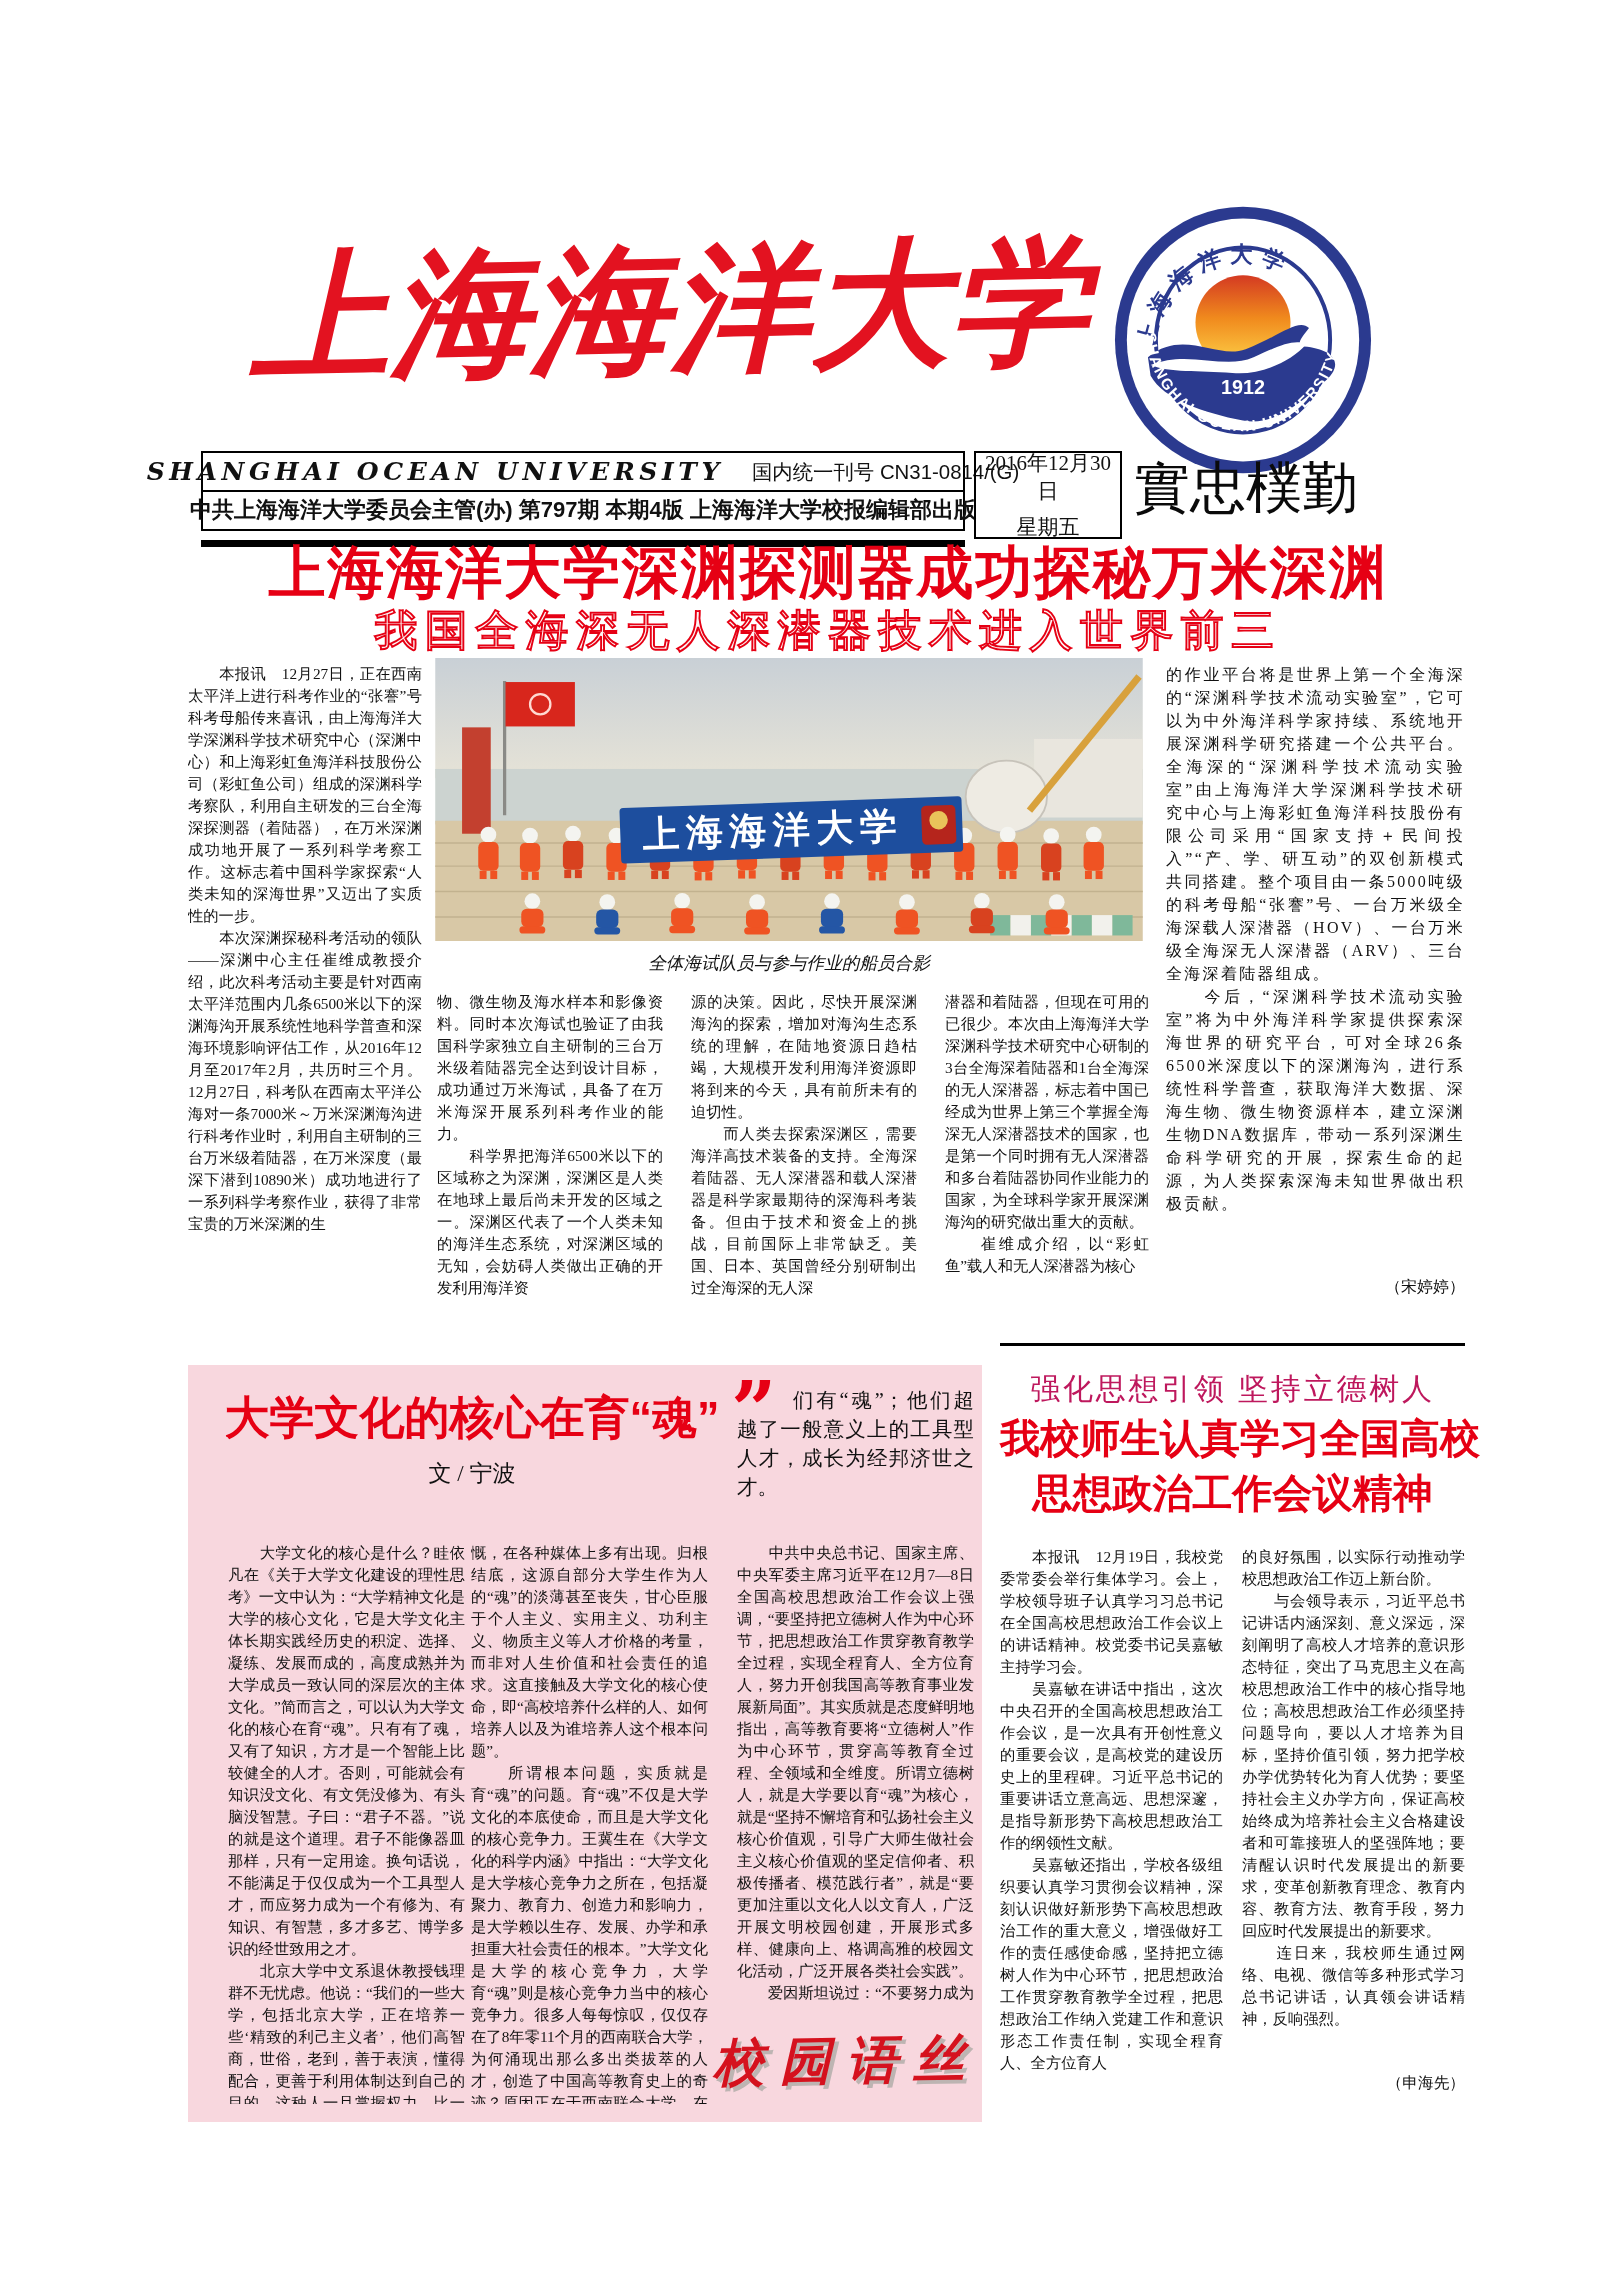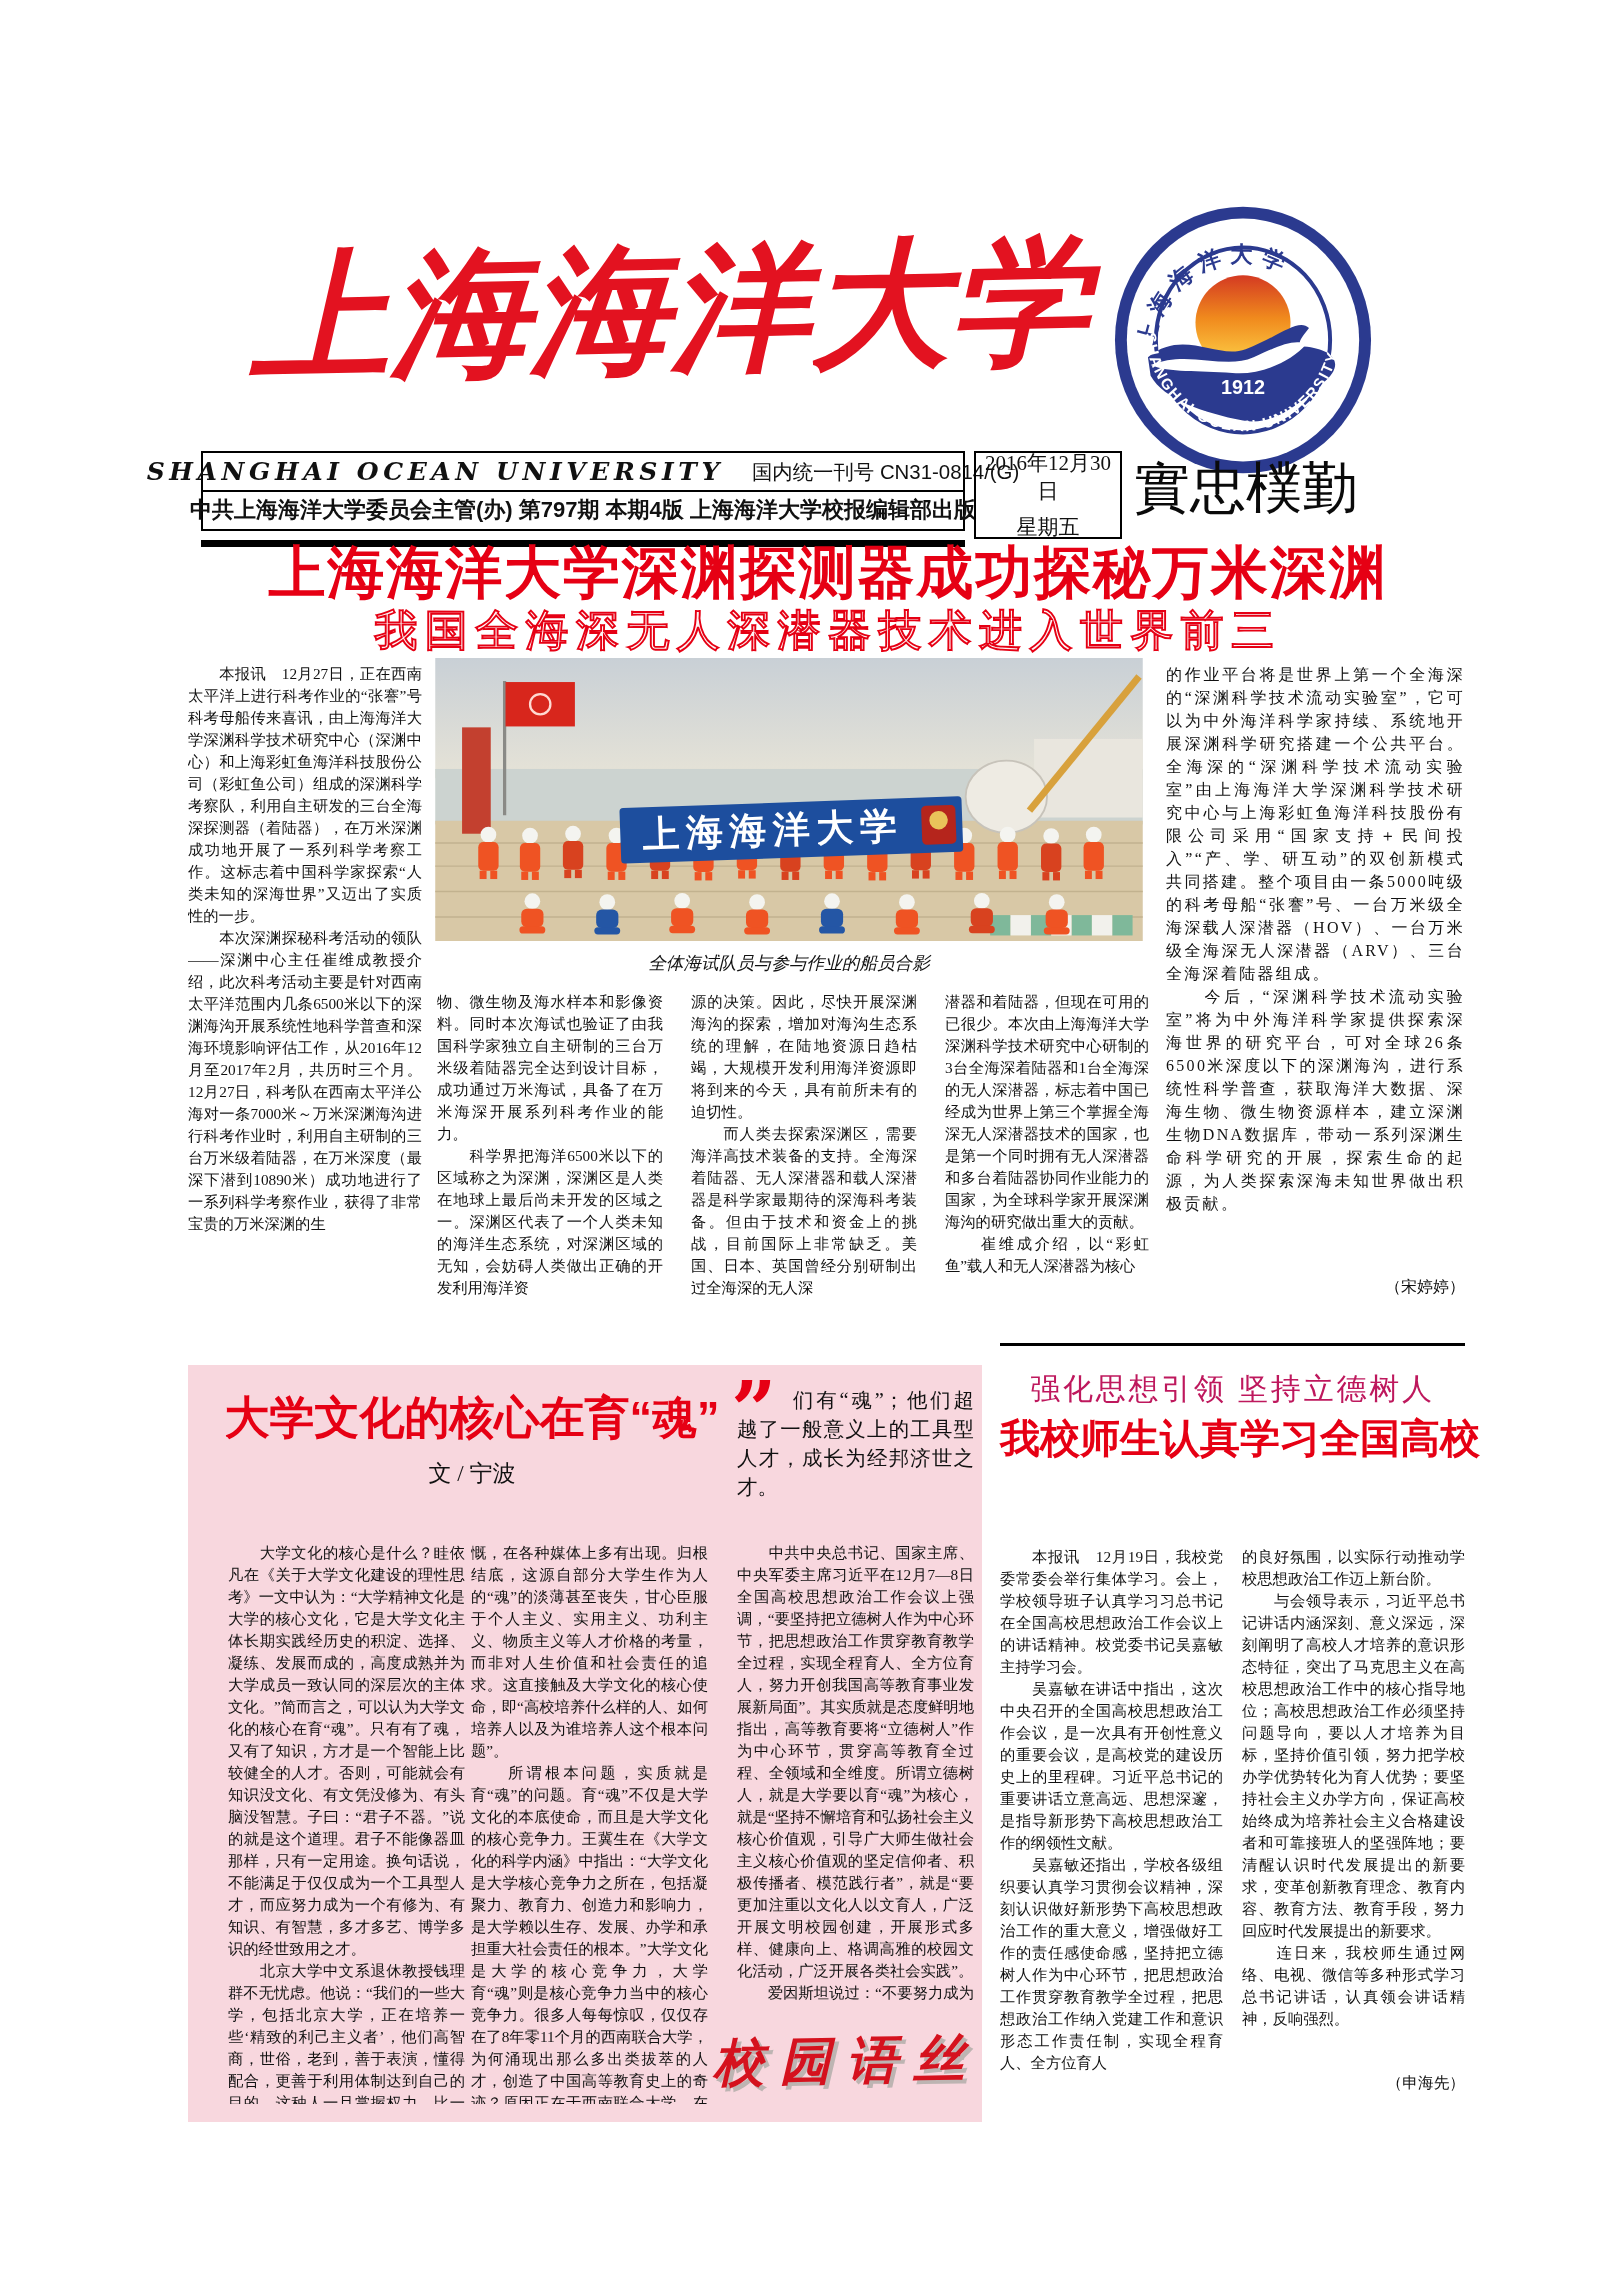--- a/index.html
+++ b/index.html
@@ -284,20 +284,21 @@
   <div class="abs body-col colA">　　大学文化的核心是什么？眭依凡在《关于大学文化建设的理性思考》一文中认为：“大学精神文化是大学的核心文化，它是大学文化主体长期实践经历史的积淀、选择、凝练、发展而成的，高度成熟并为大学成员一致认同的深层次的主体文化。”简而言之，可以认为大学文化的核心在育“魂”。只有有了魂，又有了知识，方才是一个智能上比较健全的人才。否则，可能就会有知识没文化、有文凭没修为、有头脑没智慧。子曰：“君子不器。”说的就是这个道理。君子不能像器皿那样，只有一定用途。换句话说，不能满足于仅仅成为一个工具型人才，而应努力成为一个有修为、有知识、有智慧，多才多艺、博学多识的经世致用之才。
 　　北京大学中文系退休教授钱理群不无忧虑。他说：“我们的一些大学，包括北京大学，正在培养一些‘精致的利己主义者’，他们高智商，世俗，老到，善于表演，懂得配合，更善于利用体制达到自己的目的。这种人一旦掌握权力，比一般的贪官污吏危害更大。”他的这番言论一度成为社会议论热点，至今仍被广泛引用。类似他这种发自肺腑的感</div>
   <div class="abs body-col colB">慨，在各种媒体上多有出现。归根结底，这源自部分大学生作为人的“魂”的淡薄甚至丧失，甘心臣服于个人主义、实用主义、功利主义、物质主义等人才价格的考量，而非对人生价值和社会责任的追求。这直接触及大学文化的核心使命，即“高校培养什么样的人、如何培养人以及为谁培养人这个根本问题”。
 　　所谓根本问题，实质就是育“魂”的问题。育“魂”不仅是大学文化的本底使命，而且是大学文化的核心竞争力。王冀生在《大学文化的科学内涵》中指出：“大学文化是大学核心竞争力之所在，包括凝聚力、教育力、创造力和影响力，是大学赖以生存、发展、办学和承担重大社会责任的根本。”大学文化是大学的核心竞争力，大学育“魂”则是核心竞争力当中的核心竞争力。很多人每每惊叹，仅仅存在了8年零11个月的西南联合大学，为何涌现出那么多出类拔萃的人才，创造了中国高等教育史上的奇迹？原因正在于西南联合大学，在国家惨遭蹂躏的特定历史时期，培养了一批富有精神追求、民族使命和社会责任感的优秀人才。他们不但知识渊博，他</div>
   <div class="abs body-col colC">　　中共中央总书记、国家主席、中央军委主席习近平在12月7—8日全国高校思想政治工作会议上强调，“要坚持把立德树人作为中心环节，把思想政治工作贯穿教育教学全过程，实现全程育人、全方位育人，努力开创我国高等教育事业发展新局面”。其实质就是态度鲜明地指出，高等教育要将“立德树人”作为中心环节，贯穿高等教育全过程、全领域和全维度。所谓立德树人，就是大学要以育“魂”为核心，就是“坚持不懈培育和弘扬社会主义核心价值观，引导广大师生做社会主义核心价值观的坚定信仰者、积极传播者、模范践行者”，就是“要更加注重以文化人以文育人，广泛开展文明校园创建，开展形式多样、健康向上、格调高雅的校园文化活动，广泛开展各类社会实践”。
 　　爱因斯坦说过：“不要努力成为一个成功者，要努力成为一个有价值的人。”这说得是类似道理。育“魂”是大学文化的核心，是大学文化建设的根本。育魂，大学之道，责任重大，使命光荣；育魂，任重道远，功在当代，利在千秋。</div>
   <div class="abs essay-signature">校园语丝</div>
 
   <div class="abs kicker">强化思想引领 坚持立德树人</div>
   <div class="abs pol-headline1">我校师生认真学习全国高校</div>
+  <div class="abs pol-headline2">思想政治工作会议精神</div>
   <div class="abs body-col colL">　　本报讯　12月19日，我校党委常委会举行集体学习。会上，学校领导班子认真学习习总书记在全国高校思想政治工作会议上的讲话精神。校党委书记吴嘉敏主持学习会。
 　　吴嘉敏在讲话中指出，这次中央召开的全国高校思想政治工作会议，是一次具有开创性意义的重要会议，是高校党的建设历史上的里程碑。习近平总书记的重要讲话立意高远、思想深邃，是指导新形势下高校思想政治工作的纲领性文献。
 　　吴嘉敏还指出，学校各级组织要认真学习贯彻会议精神，深刻认识做好新形势下高校思想政治工作的重大意义，增强做好工作的责任感使命感，坚持把立德树人作为中心环节，把思想政治工作贯穿教育教学全过程，把思想政治工作纳入党建工作和意识形态工作责任制，实现全程育人、全方位育人</div>
   <div class="abs body-col colR">的良好氛围，以实际行动推动学校思想政治工作迈上新台阶。
 　　与会领导表示，习近平总书记讲话内涵深刻、意义深远，深刻阐明了高校人才培养的意识形态特征，突出了马克思主义在高校思想政治工作中的核心指导地位；高校思想政治工作必须坚持问题导向，要以人才培养为目标，坚持价值引领，努力把学校办学优势转化为育人优势；要坚持社会主义办学方向，保证高校始终成为培养社会主义合格建设者和可靠接班人的坚强阵地；要清醒认识时代发展提出的新要求，变革创新教育理念、教育内容、教育方法、教育手段，努力回应时代发展提出的新要求。
 　　连日来，我校师生通过网络、电视、微信等多种形式学习总书记讲话，认真领会讲话精神，反响强烈。</div>
   <div class="abs pol-byline">（申海先）</div>
 
 </div>
 

